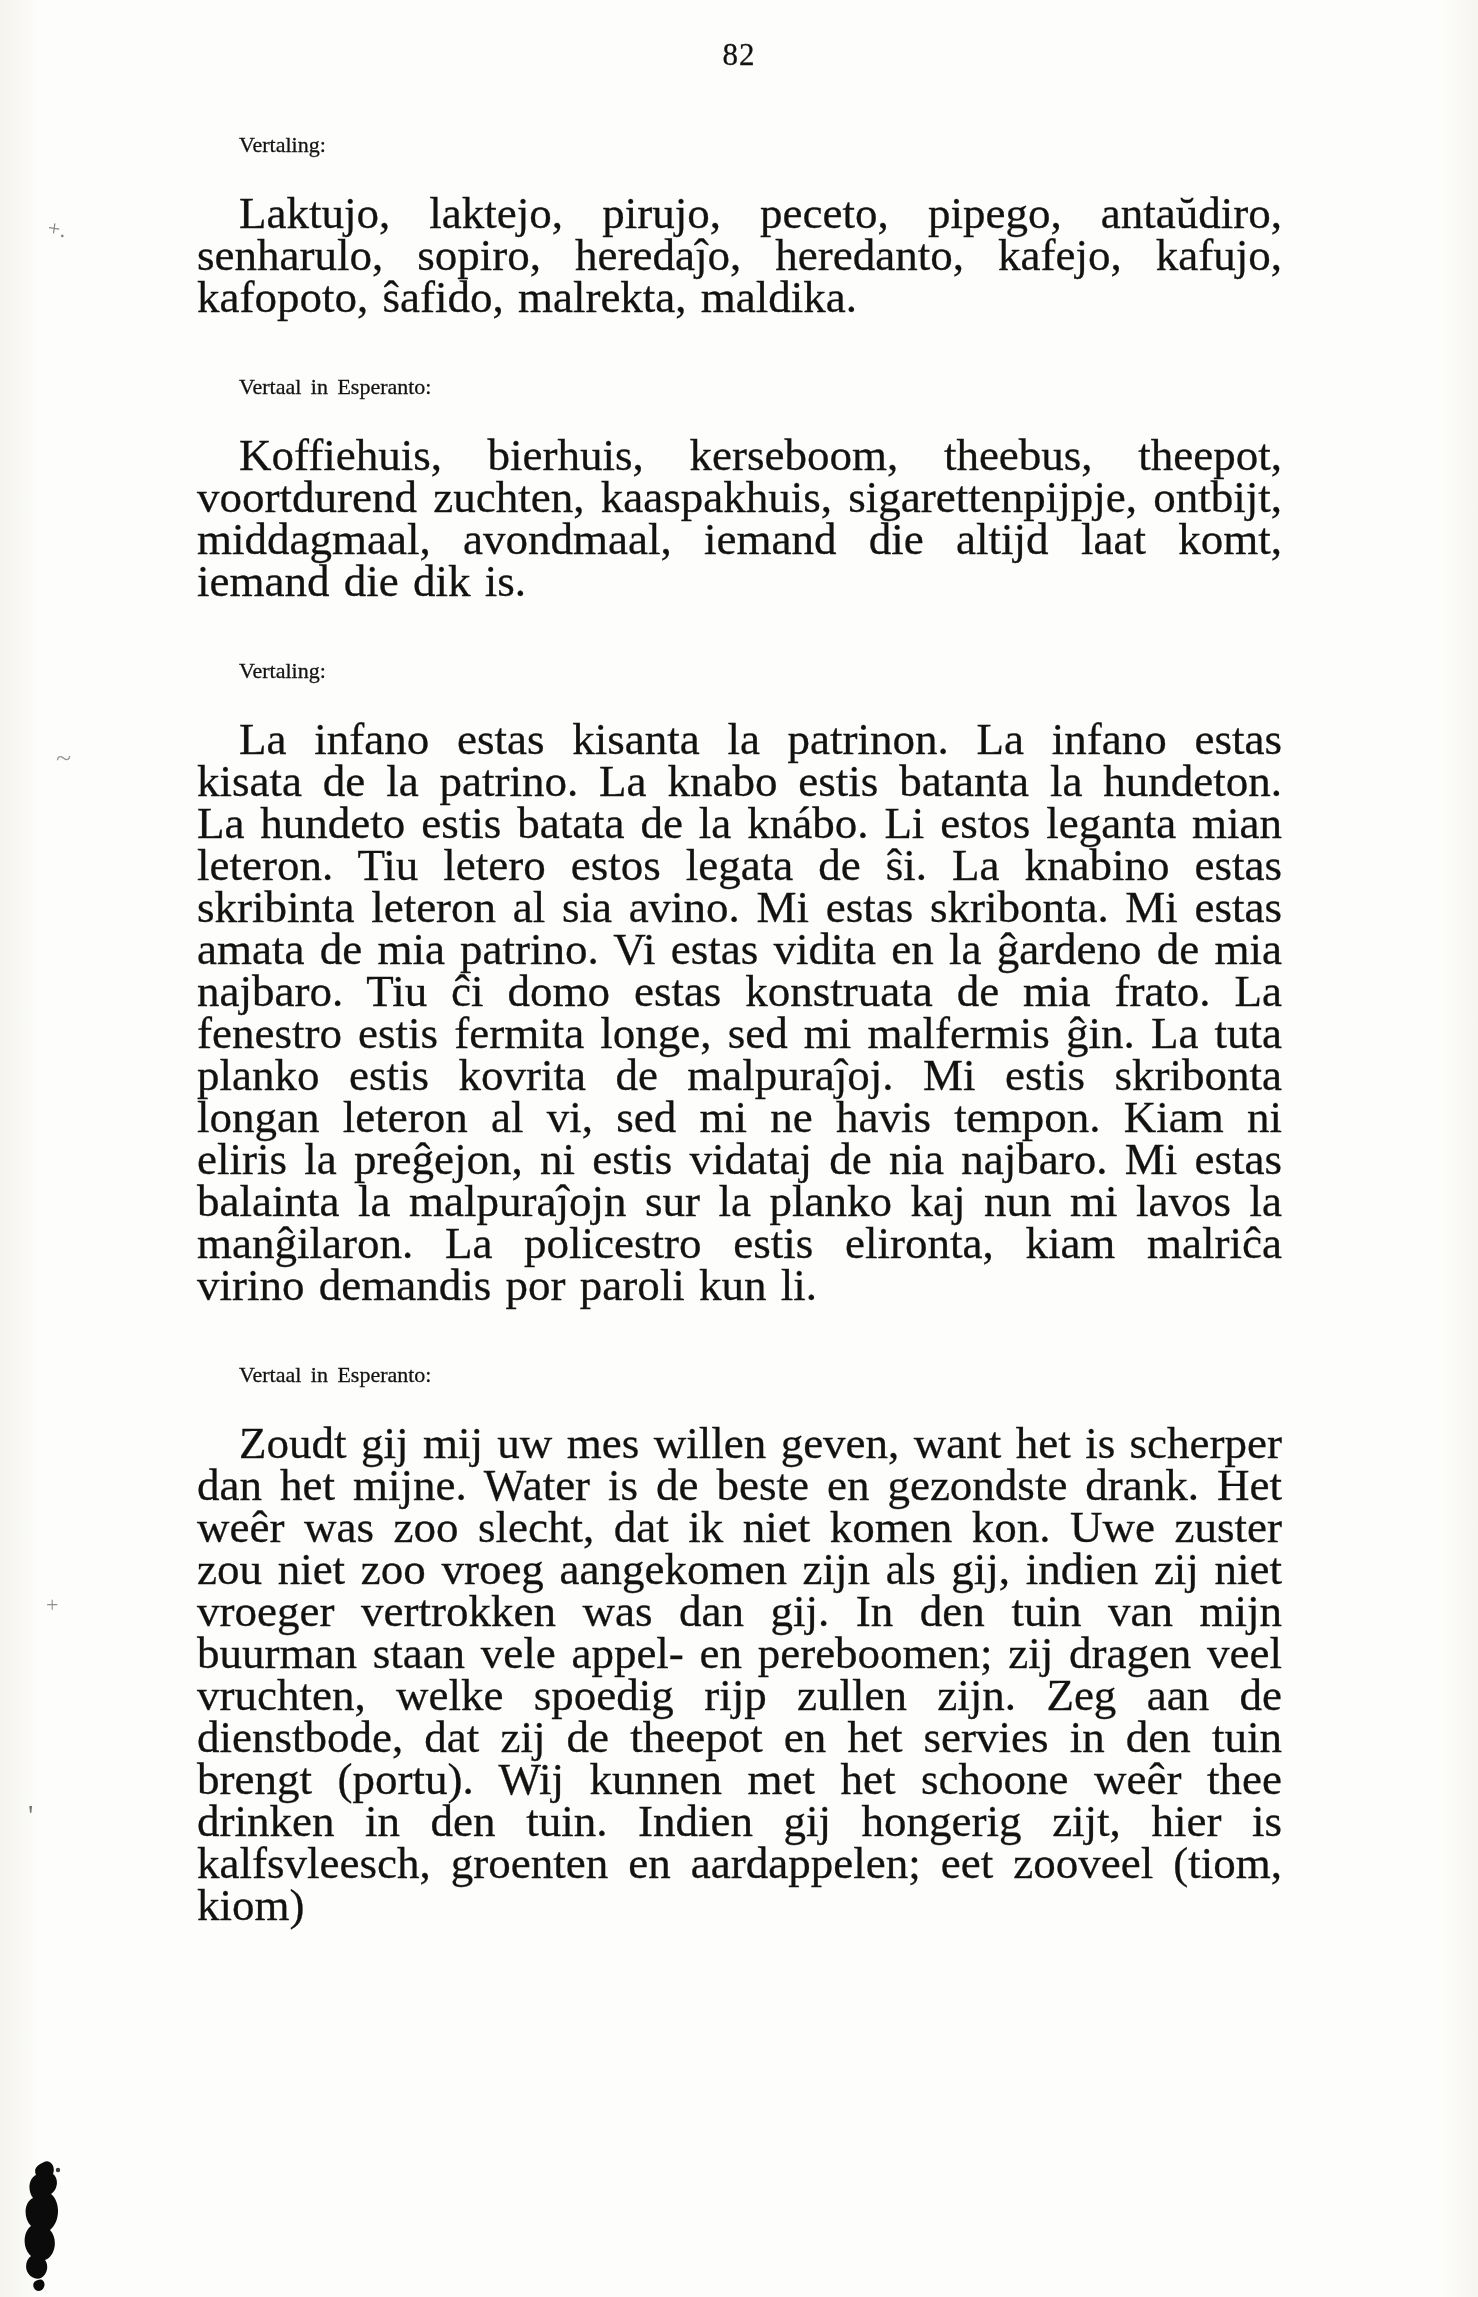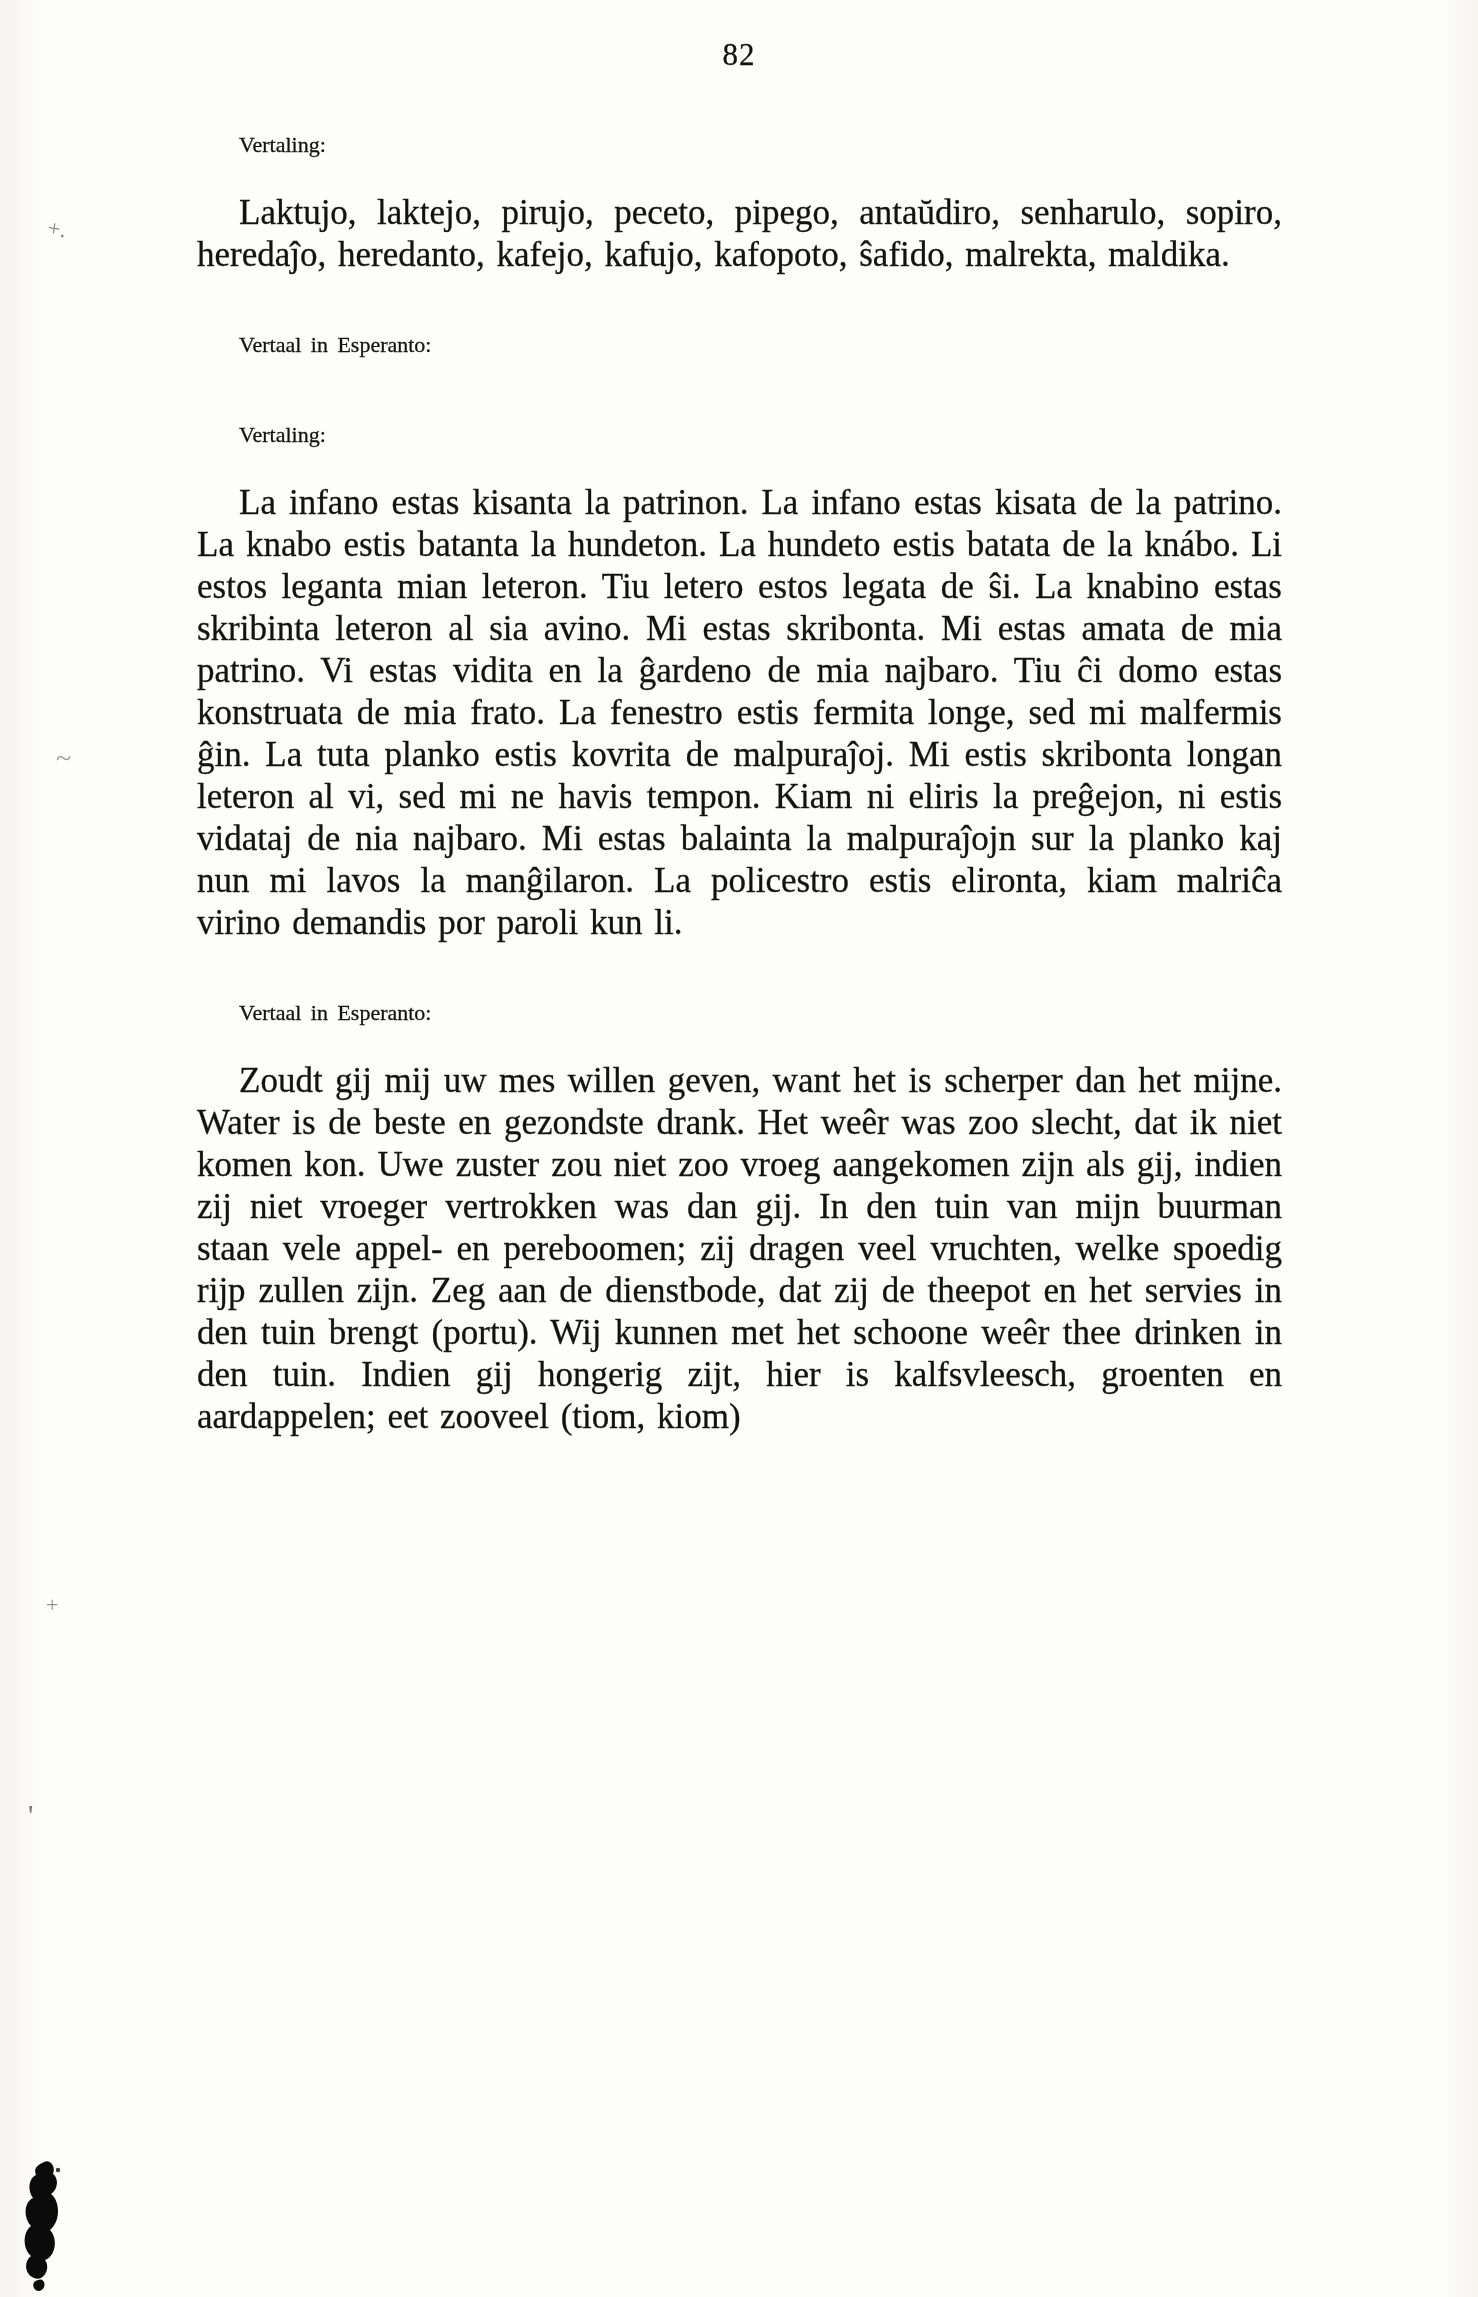--- a/index.html
+++ b/index.html
@@ -36,21 +36,21 @@
   }
   .section-heading {
     margin: 0 0 26px 0;
     font-size: 22px;
     line-height: 42px;
     text-indent: 42px;
     word-spacing: 4px;
   }
   .section-paragraph {
     margin: 0;
-    font-size: 35px;
+    font-size: 45px;
     line-height: 42px;
     text-align: justify;
     text-indent: 42px;
     word-spacing: 3px;
   }
   
   .margin-mark {
     position: absolute;
     font-size: 26px;
     color: #555;
@@ -76,20 +76,21 @@
 
   <div class="content">
 
     <div class="section">
       <p class="section-heading">Vertaling:</p>
       <p class="section-paragraph">Laktujo, laktejo, pirujo, peceto, pipego, antaŭdiro, senharulo, sopiro, heredaĵo, heredanto, kafejo, kafujo, kafopoto, ŝafido, malrekta, maldika.</p>
     </div>
 
     <div class="section">
       <p class="section-heading">Vertaal in Esperanto:</p>
+      <p class="section-paragraph">Koffiehuis, bierhuis, kerseboom, theebus, theepot, voortdurend zuchten, kaaspakhuis, sigarettenpijpje, ontbijt, middagmaal, avondmaal, iemand die altijd laat komt, iemand die dik is.</p>
     </div>
 
     <div class="section">
       <p class="section-heading">Vertaling:</p>
       <p class="section-paragraph">La infano estas kisanta la patrinon. La infano estas kisata de la patrino. La knabo estis batanta la hundeton. La hundeto estis batata de la knábo. Li estos leganta mian leteron. Tiu letero estos legata de ŝi. La knabino estas skribinta leteron al sia avino. Mi estas skribonta. Mi estas amata de mia patrino. Vi estas vidita en la ĝardeno de mia najbaro. Tiu ĉi domo estas konstruata de mia frato. La fenestro estis fermita longe, sed mi malfermis ĝin. La tuta planko estis kovrita de malpuraĵoj. Mi estis skribonta longan leteron al vi, sed mi ne havis tempon. Kiam ni eliris la preĝejon, ni estis vidataj de nia najbaro. Mi estas balainta la malpuraĵojn sur la planko kaj nun mi lavos la manĝilaron. La policestro estis elironta, kiam malriĉa virino demandis por paroli kun li.</p>
     </div>
 
     <div class="section">
       <p class="section-heading">Vertaal in Esperanto:</p>
       <p class="section-paragraph">Zoudt gij mij uw mes willen geven, want het is scherper dan het mijne. Water is de beste en gezondste drank. Het weêr was zoo slecht, dat ik niet komen kon. Uwe zuster zou niet zoo vroeg aangekomen zijn als gij, indien zij niet vroeger vertrokken was dan gij. In den tuin van mijn buurman staan vele appel- en pereboomen; zij dragen veel vruchten, welke spoedig rijp zullen zijn. Zeg aan de dienstbode, dat zij de theepot en het servies in den tuin brengt (portu). Wij kunnen met het schoone weêr thee drinken in den tuin. Indien gij hongerig zijt, hier is kalfsvleesch, groenten en aardappelen; eet zooveel (tiom, kiom)</p>

